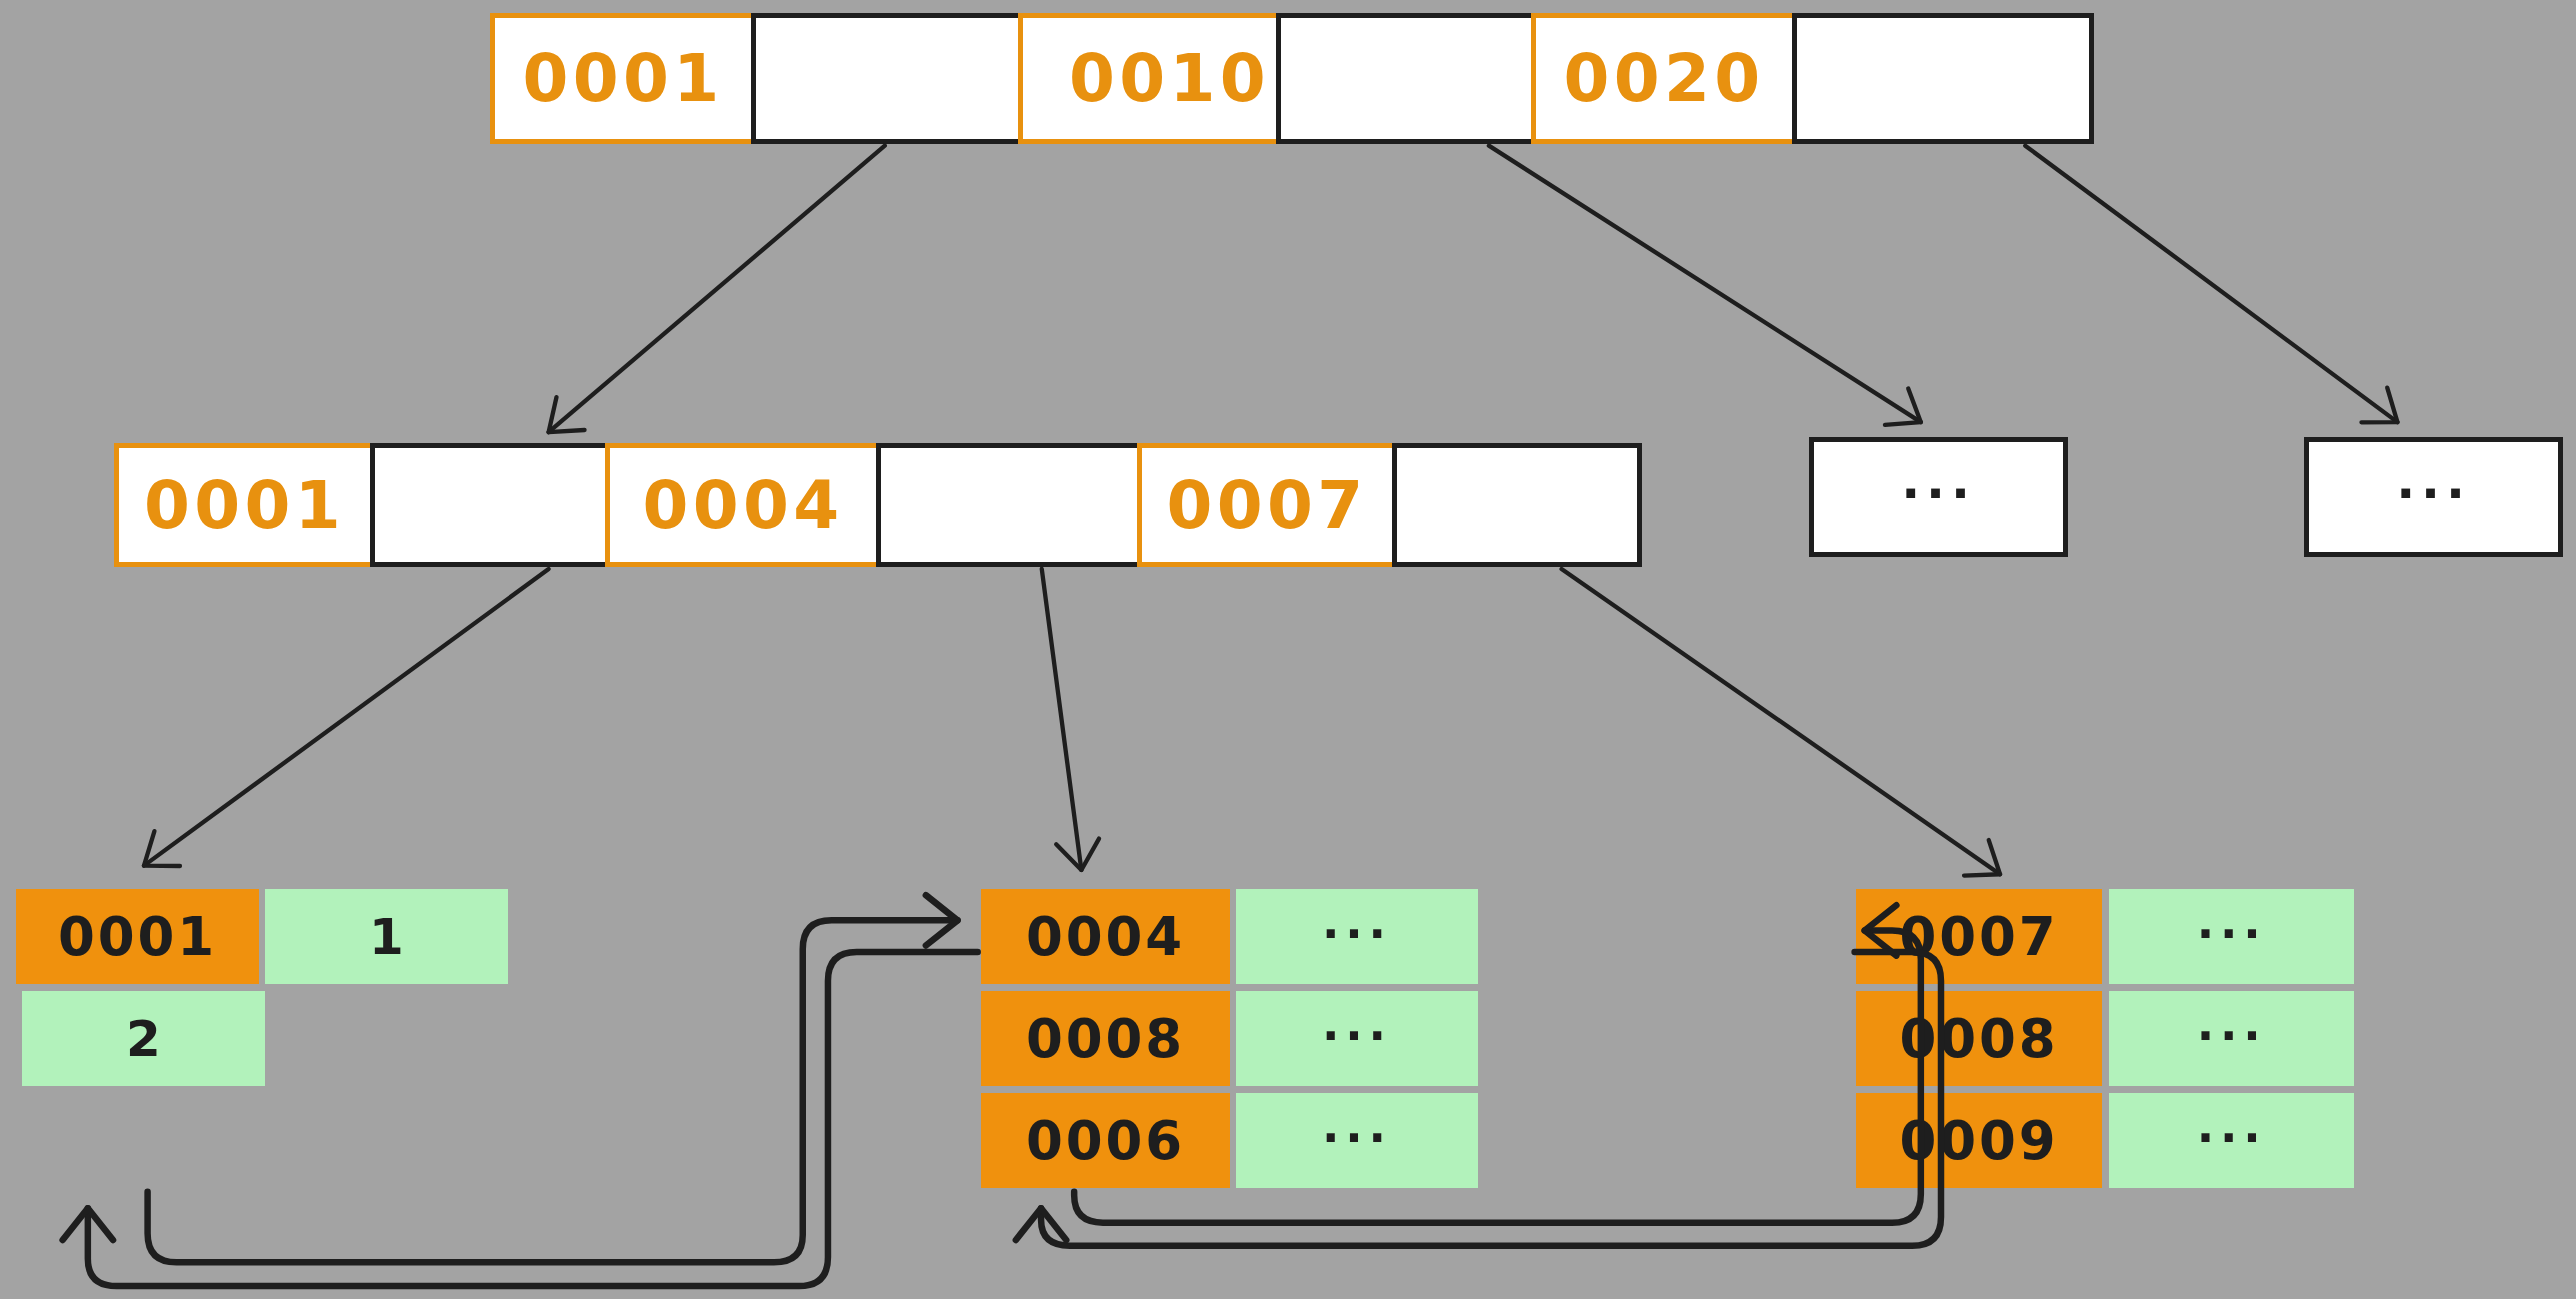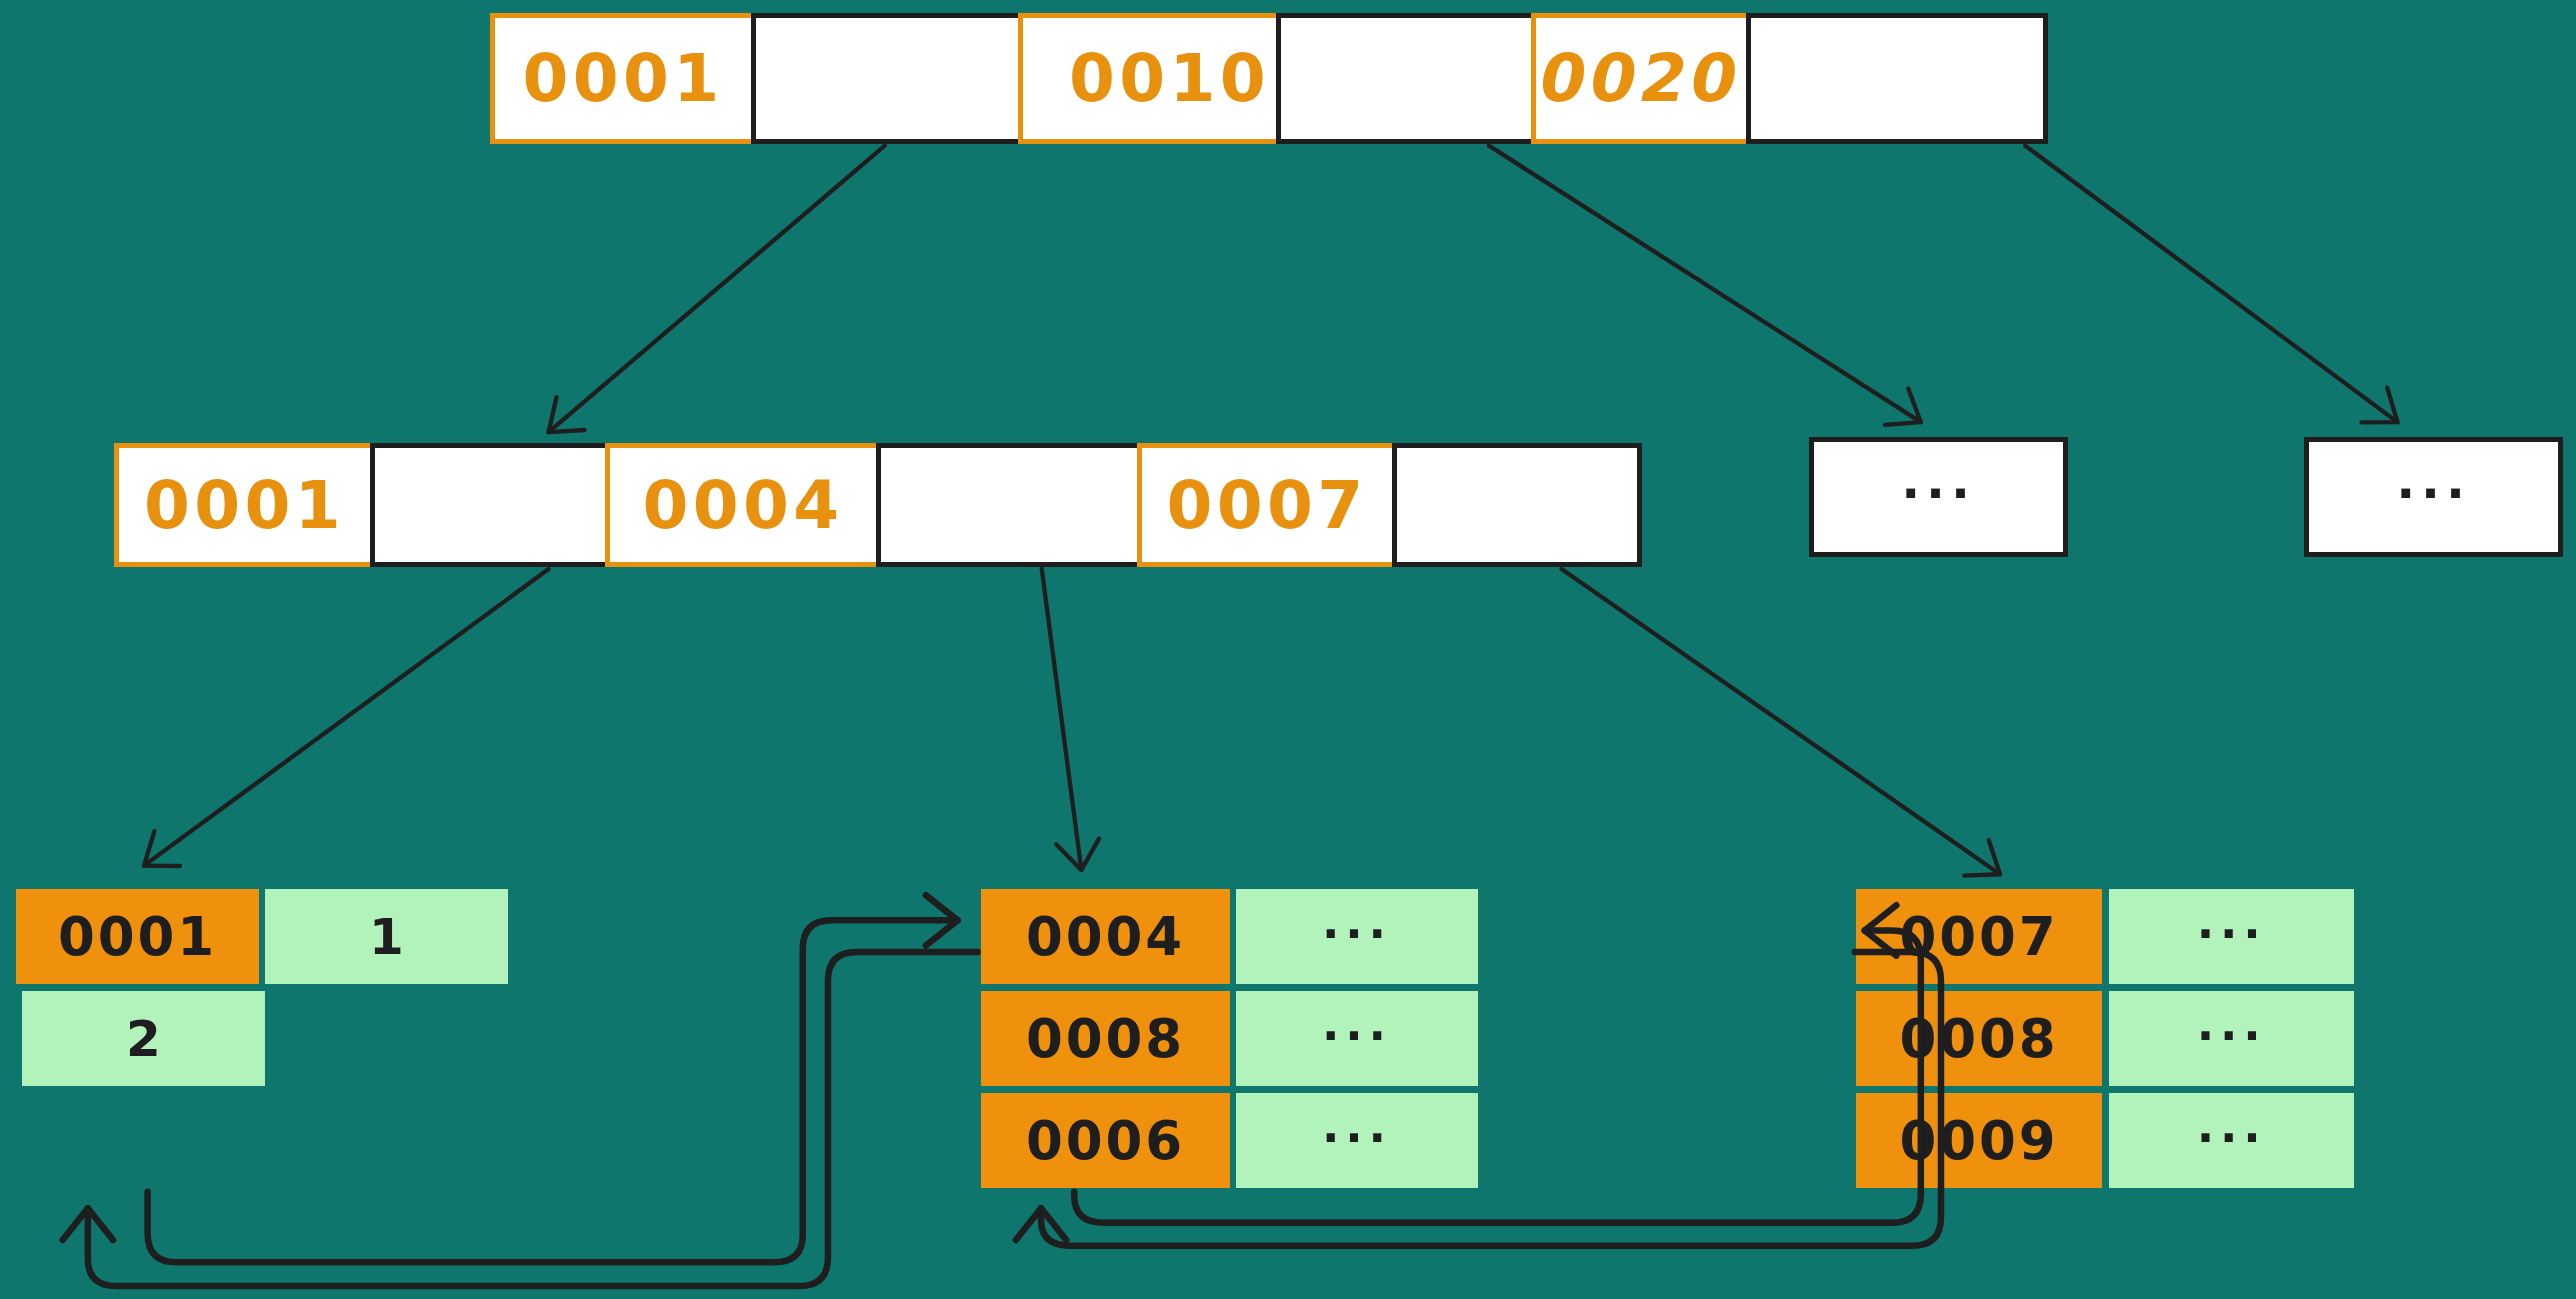--- a/index.html
+++ b/index.html
@@ -5,21 +5,21 @@
   html, body {
     margin: 0;
     padding: 0;
     background: #ffffff;
     font-family: "DejaVu Sans", "Liberation Sans", sans-serif;
   }
   #stage {
     position: relative;
     width: 2576px;
     height: 1300px;
-    background: #0f766e;
+    background: #a3a3a3;
     overflow: hidden;
   }
   
   .node-strip { position: absolute; display: flex; }
   .ncell {
     box-sizing: border-box;
     background: #ffffff;
     display: flex;
     align-items: center;
     justify-content: center;
@@ -89,21 +89,21 @@
 </head>
 <body>
 
 <div id="stage">
 
   <div class="node-strip" style="left:490px; top:13px; height:131px;">
     <div class="ncell key" style="width:266px;">0001</div>
     <div class="ncell ptr" style="width:272px;"></div>
     <div class="ncell key" style="width:263px;padding-left:40px;">0010</div>
     <div class="ncell ptr" style="width:260px;"></div>
-    <div class="ncell key" style="width:220px;font-style:italic;">0020</div>
+    <div class="ncell key" style="width:266px;">0020</div>
     <div class="ncell ptr" style="width:302px;"></div>
   </div>
 
   <div class="node-strip" style="left:114px; top:443px; height:124px;">
     <div class="ncell key" style="width:261px;">0001</div>
     <div class="ncell ptr" style="width:240px;"></div>
     <div class="ncell key" style="width:276px;">0004</div>
     <div class="ncell ptr" style="width:266px;"></div>
     <div class="ncell key" style="width:260px;">0007</div>
     <div class="ncell ptr" style="width:250px;"></div>

